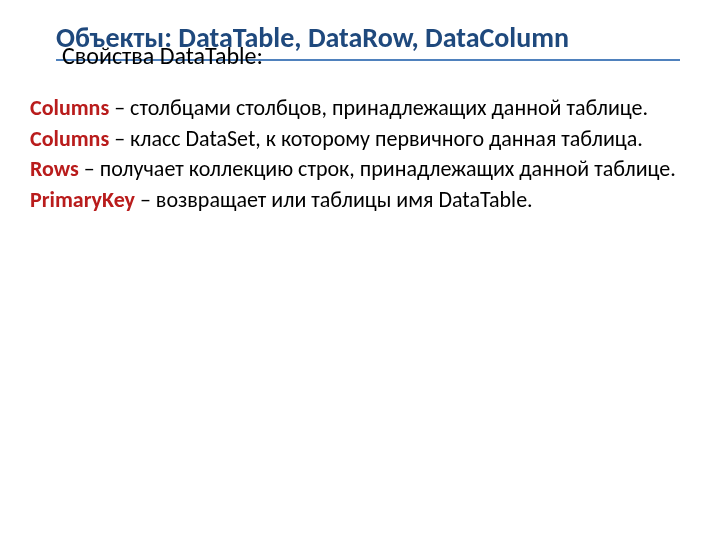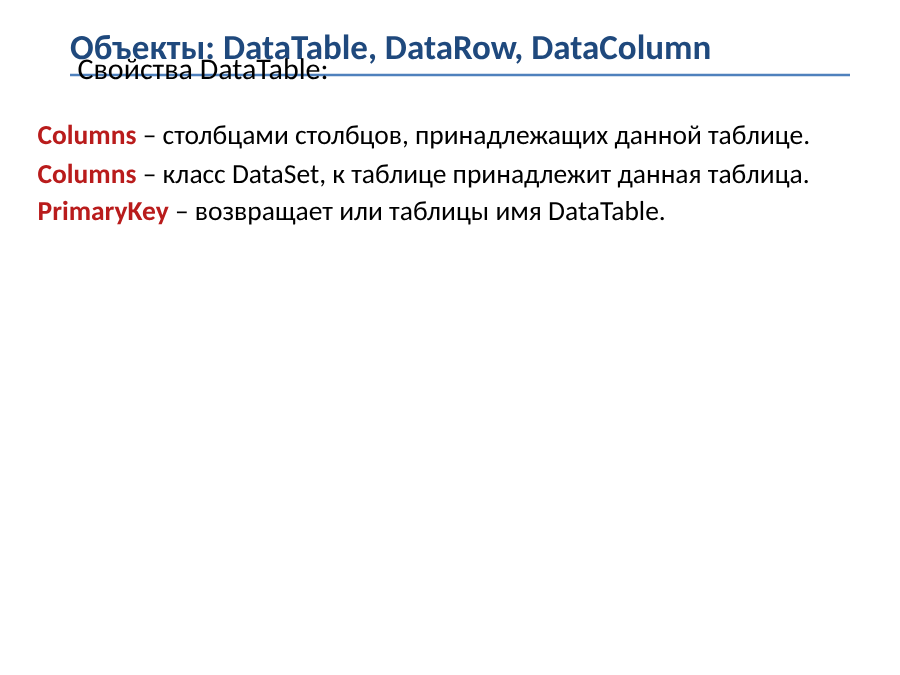--- a/index.html
+++ b/index.html
@@ -81,19 +81,22 @@
       <div class="title-underline"></div>
     </div>
     <div class="subtitle overlap-subtitle">Свойства DataTable:</div>
   </div>
 
   <div class="content">
     <div class="property-block">
       <span class="property-name">Columns</span><span> – столбцами столбцов, принадлежащих данной таблице.</span>
     </div>
     <div class="property-block">
-      <span class="property-name">Columns</span><span> – класс DataSet, к таблице принадлежит данная таблица.</span>
+      <span class="property-name">Columns</span><span> – класс DataSet, к которому первичного данная таблица.</span>
+    </div>
+    <div class="property-block">
+      <span class="property-name">Rows</span><span> – получает коллекцию строк, принадлежащих данной таблице.</span>
     </div>
     <div class="property-block">
       <span class="property-name">PrimaryKey</span><span> – возвращает или таблицы имя DataTable.</span>
     </div>
   </div>
 </div>
 
 </body></html>

